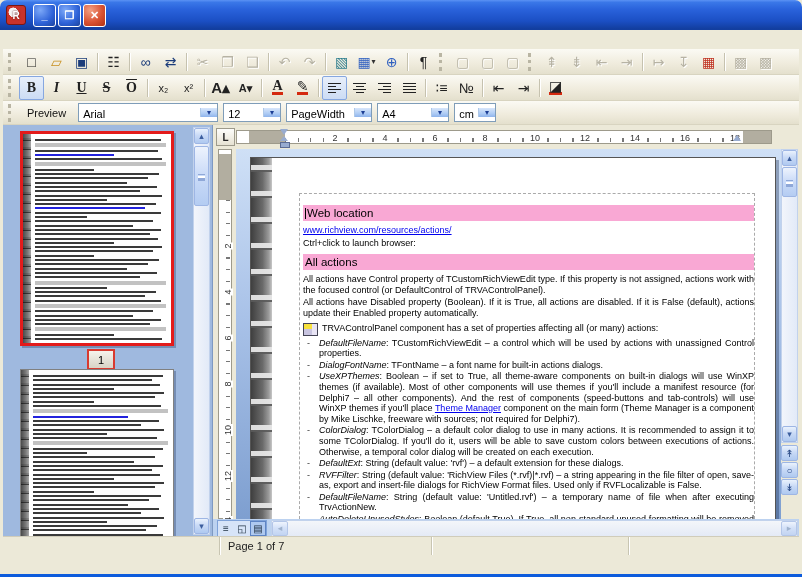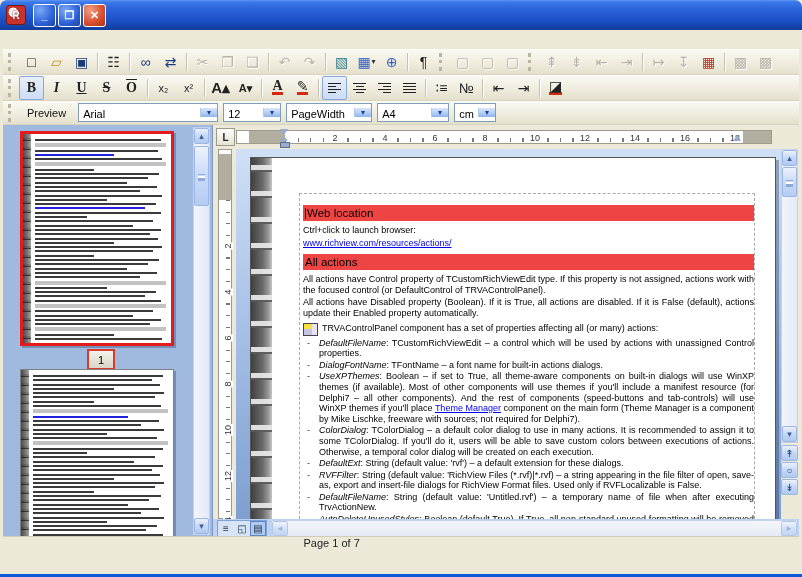--- a/index.html
+++ b/index.html
@@ -133,21 +133,21 @@
   #page{position:absolute;left:14px;top:8px;width:524px;bottom:-4px;background:#fff;
     border:1px solid #555;box-shadow:3px 3px 0 rgba(30,45,80,.35);}
   #spiral{position:absolute;left:0;top:0;bottom:0;width:21px;
     background:
      repeating-linear-gradient(180deg,rgba(255,255,255,0) 0 7px,rgba(230,230,230,.95) 7px 12px,rgba(90,90,90,.9) 12px 14px,rgba(255,255,255,0) 14px 26px),
      linear-gradient(90deg,#3F3F3F,#6A6A6A 55%,#9C9C9C 85%,#C8C8C8);}
   #marginbox{position:absolute;left:48px;top:35px;right:20px;bottom:-2px;
     border-top:1px dashed #AAA;border-left:1px dashed #AAA;border-right:1px dashed #AAA;}
   #doccontent{position:absolute;left:52px;top:41px;width:451px;bottom:0;overflow:hidden;
     font-size:9px;line-height:10.6px;color:#000;text-align:justify;}
-  .dochead{background:#ef4444;font-size:11.5px;line-height:14px;padding:1px 2px;margin:6px 0 4px 0;
+  .dochead{background:#f9a8d4;font-size:11.5px;line-height:14px;padding:1px 2px;margin:6px 0 4px 0;
     text-align:left;display:flex;align-items:center;}
   .caret{display:inline-block;width:1px;height:11px;background:#000;margin-right:1px;}
   .docpara{margin:2px 0;}
   .link{color:#0000EE;text-decoration:underline;}
   .iconpara{margin:4px 0 2px 0;display:flex;align-items:flex-start;gap:4px;text-align:left;}
   .cpicon{flex:none;width:15px;height:13px;border:1px solid #445;box-sizing:border-box;
     background:linear-gradient(180deg,#F8E23C 0 45%,#C8C4E0 45% 100%);box-shadow:inset -5px 0 0 #E8E4F4;}
   .dli{margin:1px 0 1px 14px;text-indent:0;position:relative;padding-left:2px;}
   .dli::before{content:"-";position:absolute;left:-10px;top:0;font-size:9px;color:#333;}
   .dli em{font-style:italic;}
@@ -162,21 +162,21 @@
   #viewbtns{display:flex;margin-left:4px;border:1px solid #7FA2D8;background:#D7E4F8;}
   .vbtn{width:16px;height:15px;display:flex;align-items:center;justify-content:center;font-size:10px;color:#234;}
   .vbtn.on{background:#AFC9F0;border:1px solid #5E84C4;box-sizing:border-box;}
   #hscroll{flex:1;height:17px;margin:0 1px 0 4px;position:relative;background:linear-gradient(180deg,#F4F6FA,#E4EAF6);
     border:1px solid #C2D2EC;box-sizing:border-box;}
   .hbtn{position:absolute;top:0;bottom:0;width:16px;border:1px solid #B4C6E8;border-radius:2px;
     background:linear-gradient(180deg,#EFF4FD,#D4E1F8 45%,#C2D4F2);color:#9FB2CE;font-size:9px;
     display:flex;align-items:center;justify-content:center;box-sizing:border-box;}
   
   #statusbar{position:absolute;left:3px;right:3px;bottom:22px;height:18px;background:#ECE9D8;
-    border-top:1px solid #D0CCBA;display:flex;align-items:center;font-size:11px;color:#222;flex-direction:column;}
+    border-top:1px solid #D0CCBA;display:flex;align-items:center;font-size:11px;color:#222;}
   .sdiv{width:1px;align-self:stretch;background:#C8C5B2;box-shadow:1px 0 0 #fff;}
   .spanel{padding:0 8px;white-space:nowrap;}
   #sp1{width:200px;} #sp2{width:195px;} #sp3{width:180px;} #sp4{flex:1;}
   #bottombar{position:absolute;left:3px;right:3px;bottom:3px;height:19px;background:#ECE9D8;
     border-top:1px solid #fff;display:flex;align-items:center;justify-content:flex-end;}
   #langbtn{font-size:10px;color:#000;border:1px solid #5A7AA6;border-radius:3px;padding:1px 9px;
     background:linear-gradient(#FEFEFD,#E9E6DB 60%,#DDD9C8);margin-right:14px;}
   #grip{position:absolute;right:1px;bottom:1px;width:12px;height:12px;
     background:
      radial-gradient(circle at 10px 10px,#A9A593 0 1.5px,transparent 2px),
@@ -581,22 +581,22 @@
 
       <div id="docview">
         <div id="page">
           <div id="spiral"></div>
           <div id="marginbox"></div>
           <div id="doccontent">
             <div class="dochead">
                 <span class="caret"></span>
                 <span>Web location</span>
               </div>
+            <div class="docpara" style="text-align:left"><a class="link">www.richview.com/resources/actions/</a></div>
             <div class="docpara" style="text-align:left">Ctrl+click to launch browser:</div>
-            <div class="docpara" style="text-align:left"><a class="link">www.richview.com/resources/actions/</a></div>
             <div class="dochead">
                 <span>All actions</span>
               </div>
             <div class="docpara">All actions have Control property of TCustomRichViewEdit type. If this property is not assigned, actions work with the focused control (or DefaultControl of TRVAControlPanel).</div>
             <div class="docpara">All actions have Disabled property (Boolean). If it is True, all actions are disabled. If it is False (default), actions update their Enabled property automatically.</div>
             <div class="iconpara">
               <span class="cpicon"></span>
               <span>TRVAControlPanel component has a set of properties affecting all (or many) actions:</span>
             </div>
             <div id="doclist">

